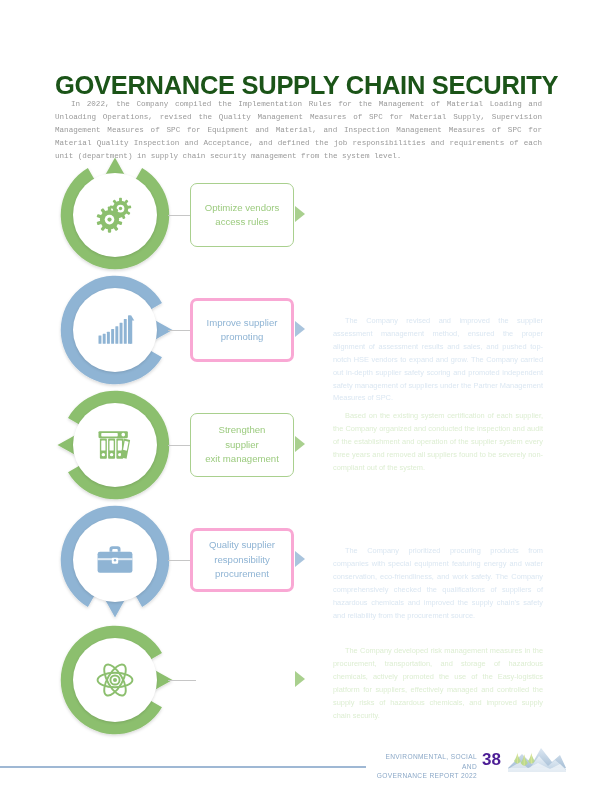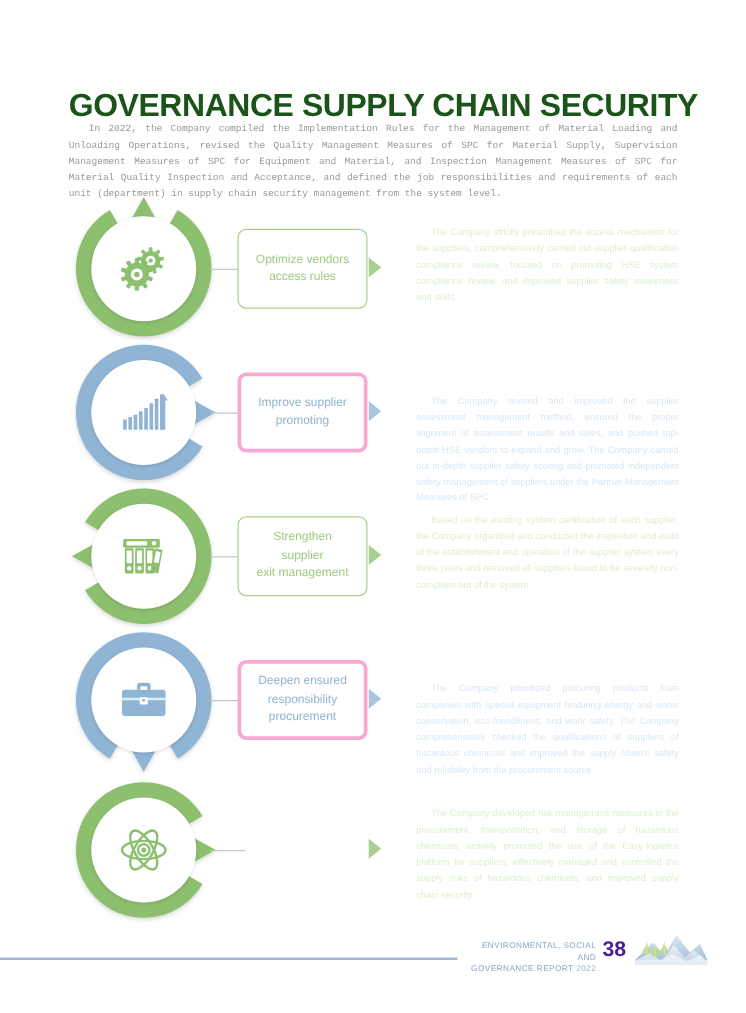--- a/index.html
+++ b/index.html
@@ -248,21 +248,20 @@
           </div>
         </div>
         <div class="connector"></div>
         <div class="label-box">
           <span>
             <span>Optimize vendors</span>
             <span>access rules</span>
           </span>
         </div>
         <div class="box-arrow"></div>
-        <div class="body-text">The Company strictly prescribed the access mechanism for the suppliers, comprehensively carried out supplier qualification compliance review, focused on promoting HSE system compliance review, and improved supplier safety awareness and skills.</div>
       </div>
       <div class="row blue" style="top: 275px;">
         <div class="circle-wrap">
           <svg class="ring-svg" viewBox="0 0 110 110">
             <defs>
               <filter id="sh1" x="-30%" y="-30%" width="170%" height="170%">
                 <feDropShadow dx="0" dy="1.4" stdDeviation="1.6" flood-color="#000000" flood-opacity="0.16"></feDropShadow>
               </filter>
             </defs>
             <g filter="url(#sh1)">
@@ -365,21 +364,21 @@
               <rect x="5" y="15" width="38" height="23" rx="2.6" fill="#8fb4d4"></rect>
               <rect x="5" y="22" width="38" height="2.2" fill="#ffffff" opacity="0.75"></rect>
               <rect x="20.5" y="21.5" width="7" height="6.5" rx="1.2" fill="#ffffff"></rect>
               <circle cx="24" cy="24.2" r="1.3" fill="#8fb4d4"></circle>
             </svg>
           </div>
         </div>
         <div class="connector"></div>
         <div class="label-box">
           <span>
-            <span>Deepen ensured</span>
+            <span>Quality supplier</span>
             <span>responsibility</span>
             <span>procurement</span>
           </span>
         </div>
         <div class="box-arrow"></div>
         <div class="body-text">The Company prioritized procuring products from companies with special equipment featuring energy and water conservation, eco-friendliness, and work safety. The Company comprehensively checked the qualifications of suppliers of hazardous chemicals and improved the supply chain's safety and reliability from the procurement source.</div>
       </div>
       <div class="row green" style="top: 625px;">
         <div class="circle-wrap">
           <svg class="ring-svg" viewBox="0 0 110 110">

